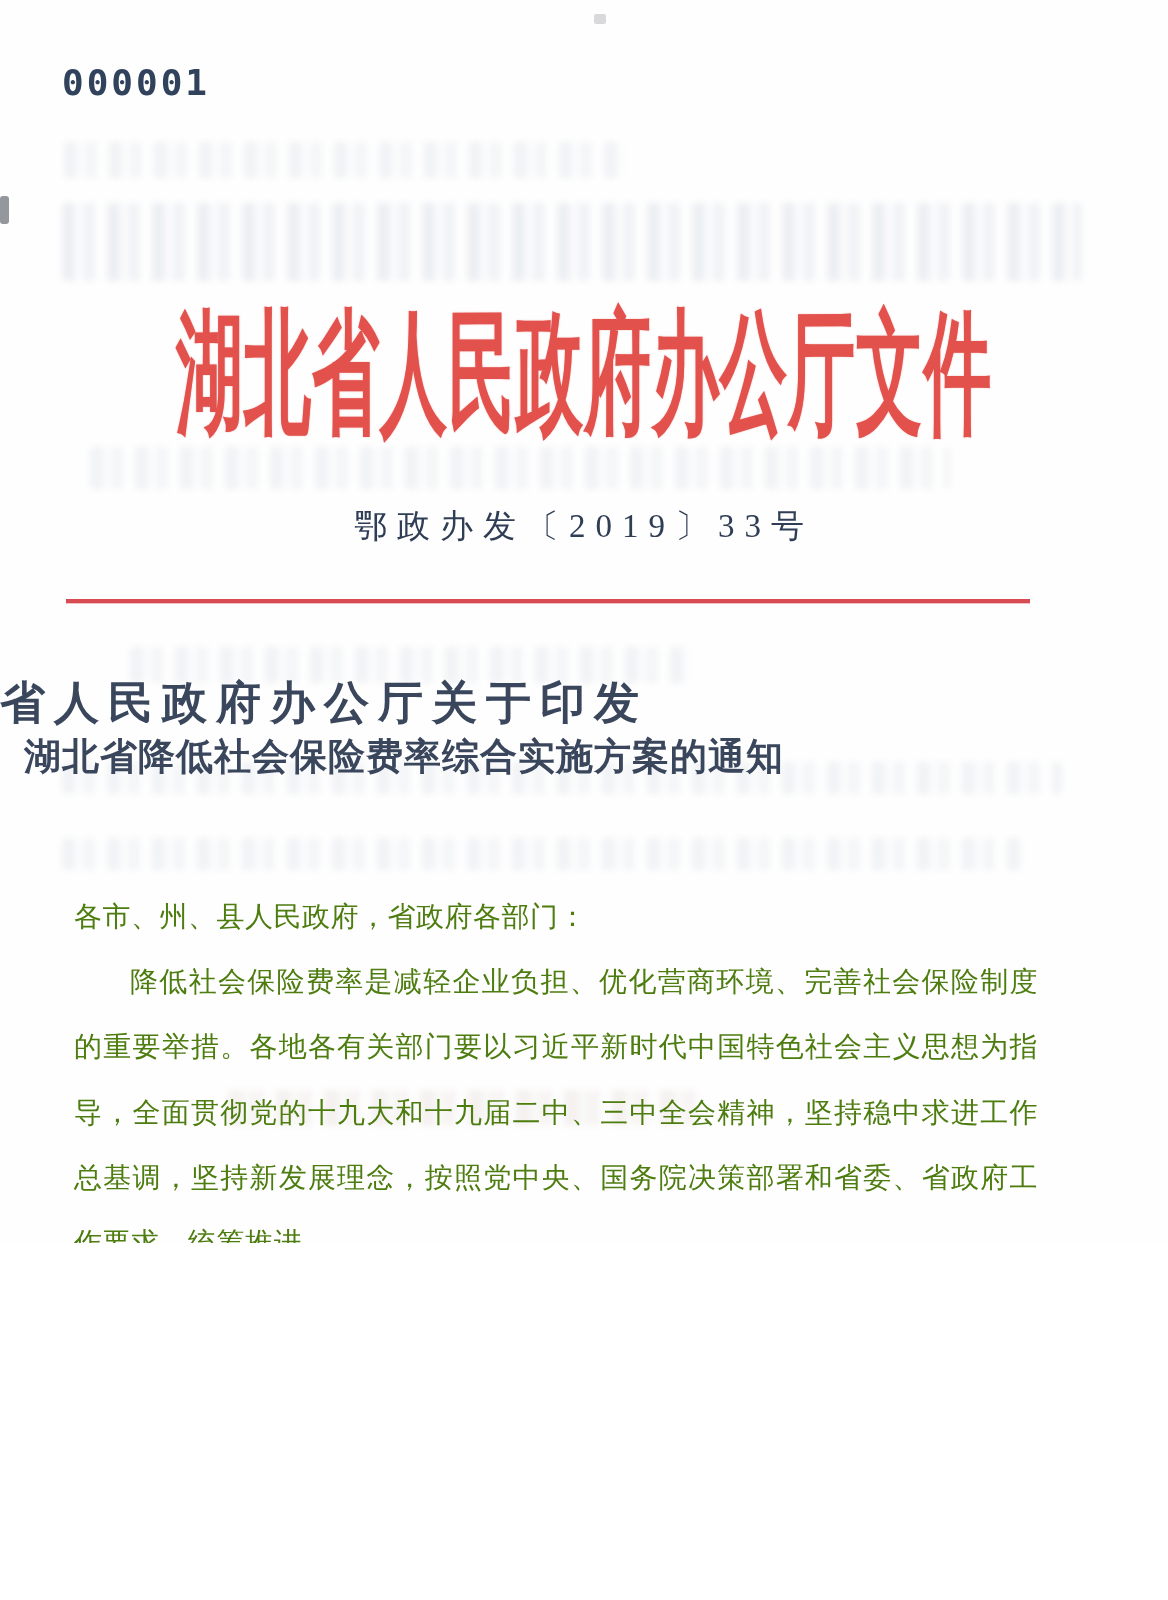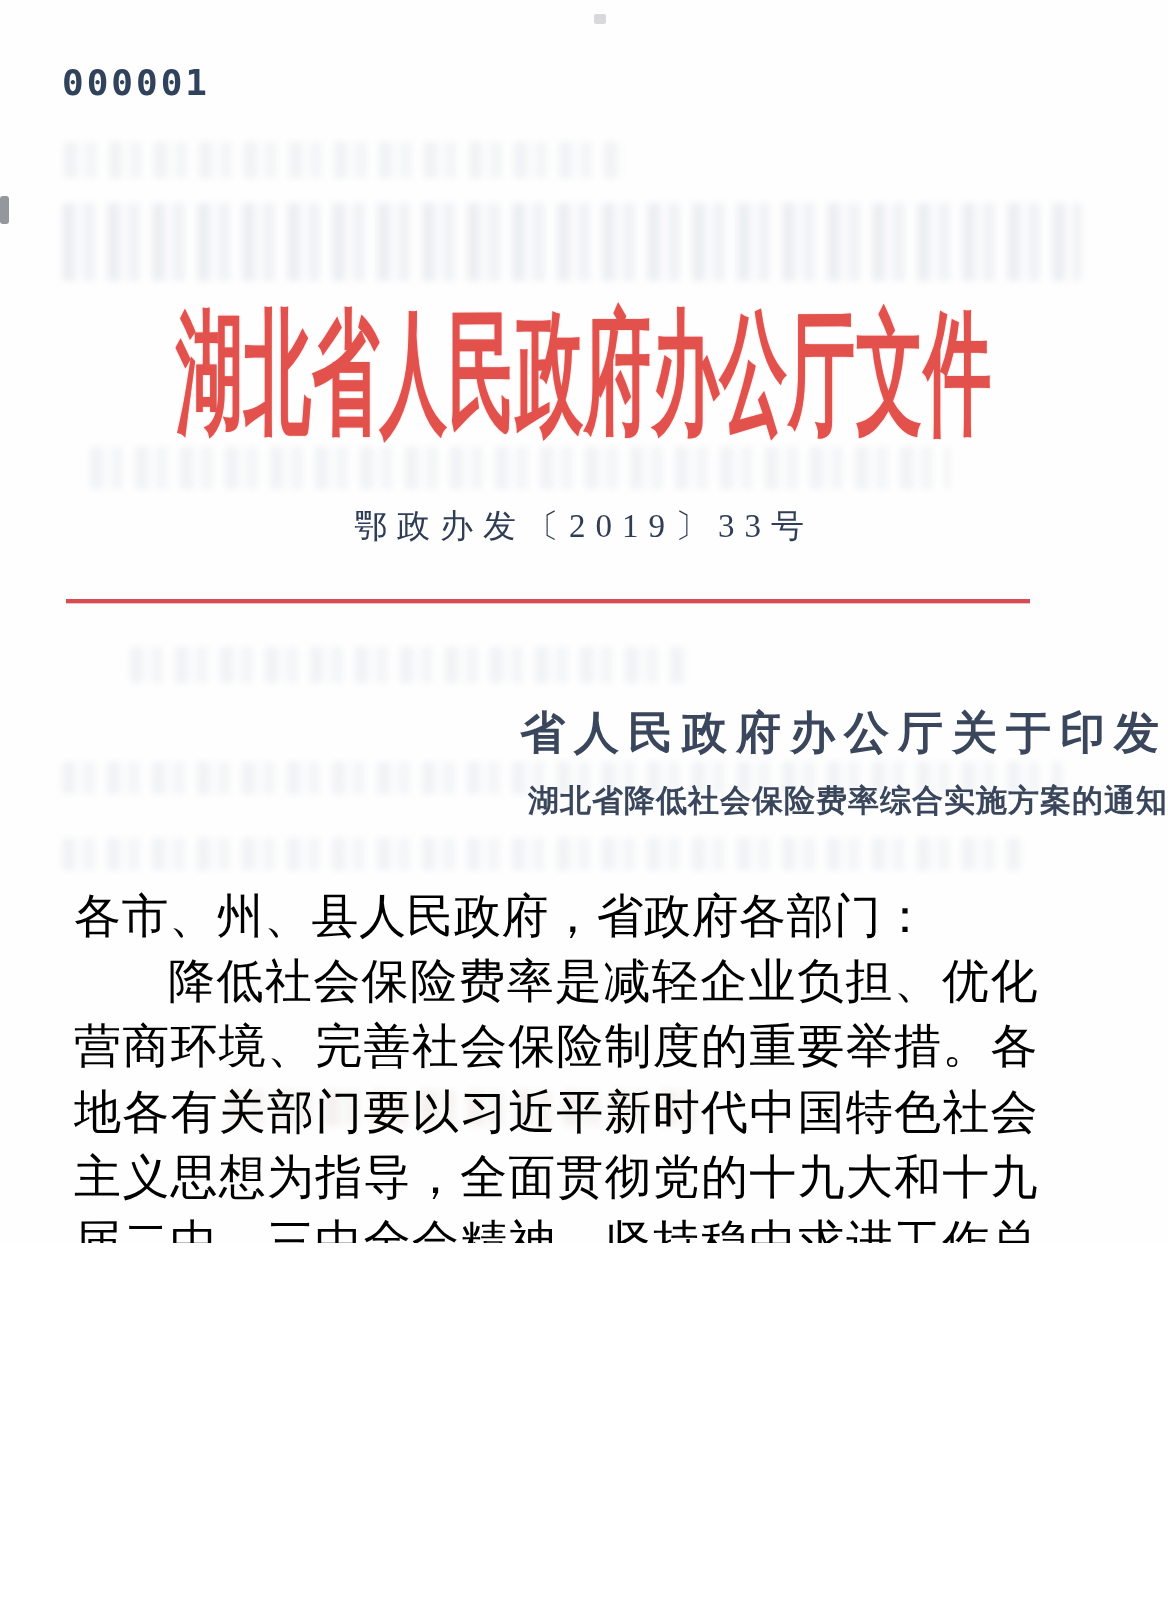--- a/index.html
+++ b/index.html
@@ -66,49 +66,49 @@
     top: 599px;
     width: 964px;
     height: 4px;
     background: #d64c52;
     box-shadow: 0 1px 0 rgba(214, 76, 82, 0.35);
   }
 
   
   .doc-title {
     position: absolute;
-    top: 706px;
+    top: 676px;
     left: 0;
     width: 100%;
-    text-align: right;
+    text-align: left;
     color: #3a465c;
     font-weight: 700;
   }
   .doc-title .t1 {
     font-size: 45px;
     letter-spacing: 9px;
     line-height: 54px;
   }
   .doc-title .t2 {
-    font-size: 31px;
+    font-size: 37px;
     letter-spacing: 1px;
     line-height: 54px;
-    margin-top: 14px;
+    padding-left: 24px;
   }
 
   
   .body-block {
     position: absolute;
     left: 74px;
     top: 884px;
     width: 964px;
-    font-size: 47px;
+    font-size: 28px;
     line-height: 65.2px;
     letter-spacing: 0.5px;
-    color: #000000;
+    color: #4d7c0f;
     text-align: justify;
   }
   .body-block p { margin: 0; }
   .body-block p.para { text-indent: 2em; }
 
   
   .pagenum {
     position: absolute;
     top: 1474px;
     left: 0;

